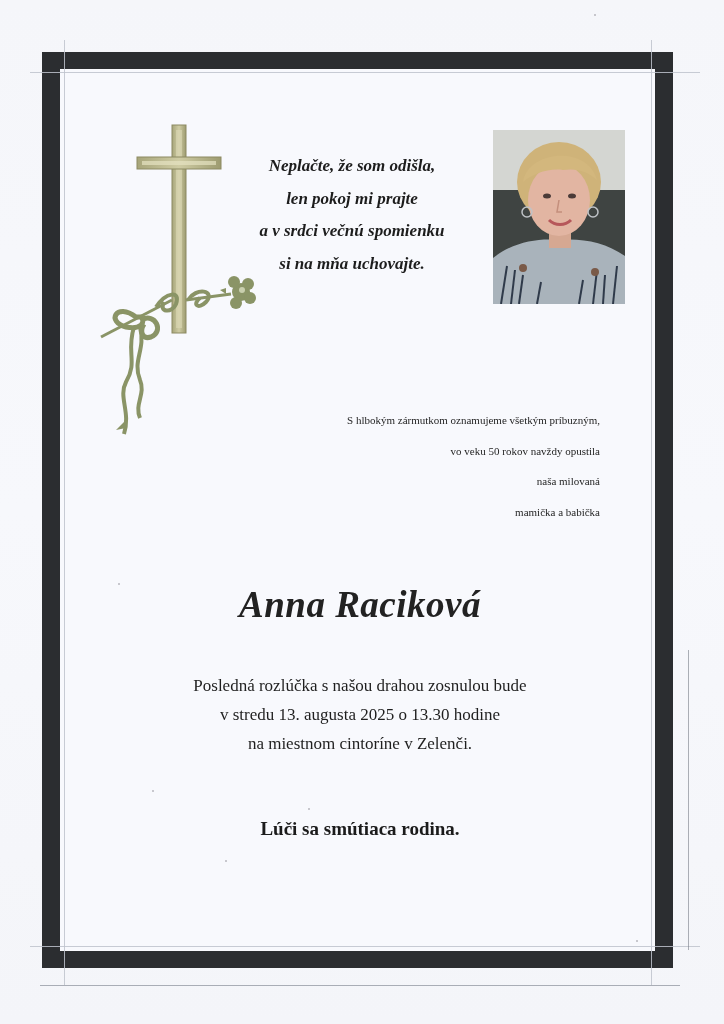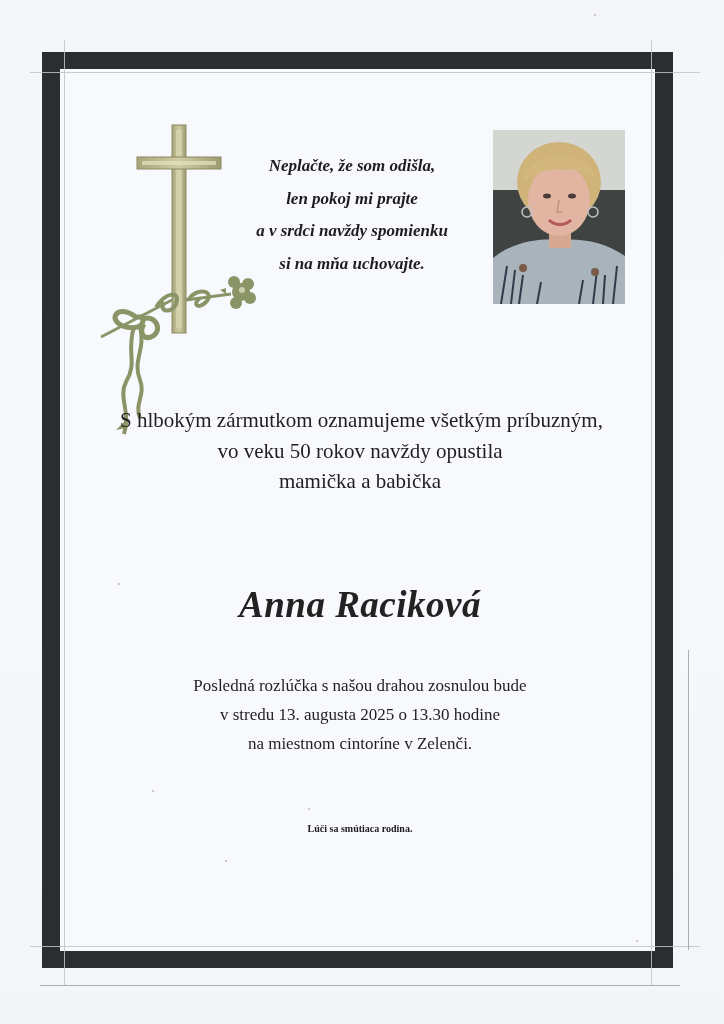--- a/index.html
+++ b/index.html
@@ -83,22 +83,22 @@
       height: 174px;
       overflow: hidden;
       background: #d9dcdf;
     }
 
     .announcement {
       position: absolute;
       left: 120px;
       top: 405px;
       width: 480px;
-      text-align: center;
-      font-size: 21px;
+      text-align: right;
+      font-size: 11px;
       line-height: 30.5px;
       color: #1f1f1f;
     }
     .announcement div { white-space: nowrap; }
 
     .deceased-name {
       position: absolute;
       left: 160px;
       top: 582px;
       width: 400px;
@@ -123,21 +123,21 @@
     }
     .funeral div { white-space: nowrap; }
 
     .signoff {
       position: absolute;
       left: 160px;
       top: 818px;
       width: 400px;
       text-align: center;
       font-weight: bold;
-      font-size: 10px;
+      font-size: 19px;
       line-height: 22px;
       color: #1b1b1b;
     }
 
     .speck {
       position: absolute;
       width: 2px; height: 2px;
       background: rgba(120,120,130,0.5);
       border-radius: 50%;
     }
@@ -198,21 +198,21 @@
 
       <path d="M38 205 C 30 230, 42 240, 30 260 C 22 275, 35 290, 28 312" stroke="#8a9466" stroke-width="4" fill="none"></path>
       <path d="M44 205 C 50 228, 36 238, 44 258 C 50 272, 38 282, 44 296" stroke="#8a9466" stroke-width="4" fill="none"></path>
       <path d="M28 300 l -8 8 l 10 -2 z" fill="#8a9466"></path>
     </svg>
   </div>
 
   <div class="poem">
     <div>Neplačte, že som odišla,</div>
     <div>len pokoj mi prajte</div>
-    <div>a v srdci navždy spomienku</div>
+    <div>a v srdci večnú spomienku</div>
     <div>si na mňa uchovajte.</div>
   </div>
 
   <div class="photo">
     <svg width="132" height="174" viewBox="0 0 132 174" xmlns="http://www.w3.org/2000/svg">
 
       <rect x="0" y="0" width="132" height="62" fill="#d4d6d2"></rect>
 
       <rect x="0" y="60" width="132" height="114" fill="#3f4442"></rect>
 
@@ -247,20 +247,21 @@
       <path d="M56 90 C 62 96, 72 96, 78 90" stroke="#b6575a" stroke-width="3" fill="none"></path>
 
       <circle cx="34" cy="82" r="5" fill="none" stroke="#bfc3c7" stroke-width="1.5"></circle>
       <circle cx="100" cy="82" r="5" fill="none" stroke="#bfc3c7" stroke-width="1.5"></circle>
     </svg>
   </div>
 
   <div class="announcement">
     <div>S hlbokým zármutkom oznamujeme všetkým príbuzným,</div>
     <div>vo veku 50 rokov navždy opustila</div>
+    <div>naša milovaná</div>
     <div>mamička a babička</div>
   </div>
 
   <div class="deceased-name">Anna Raciková</div>
 
   <div class="funeral">
     <div>Posledná rozlúčka s našou drahou zosnulou bude</div>
     <div>v stredu 13. augusta 2025 o 13.30 hodine</div>
     <div>na miestnom cintoríne v Zelenči.</div>
   </div>

